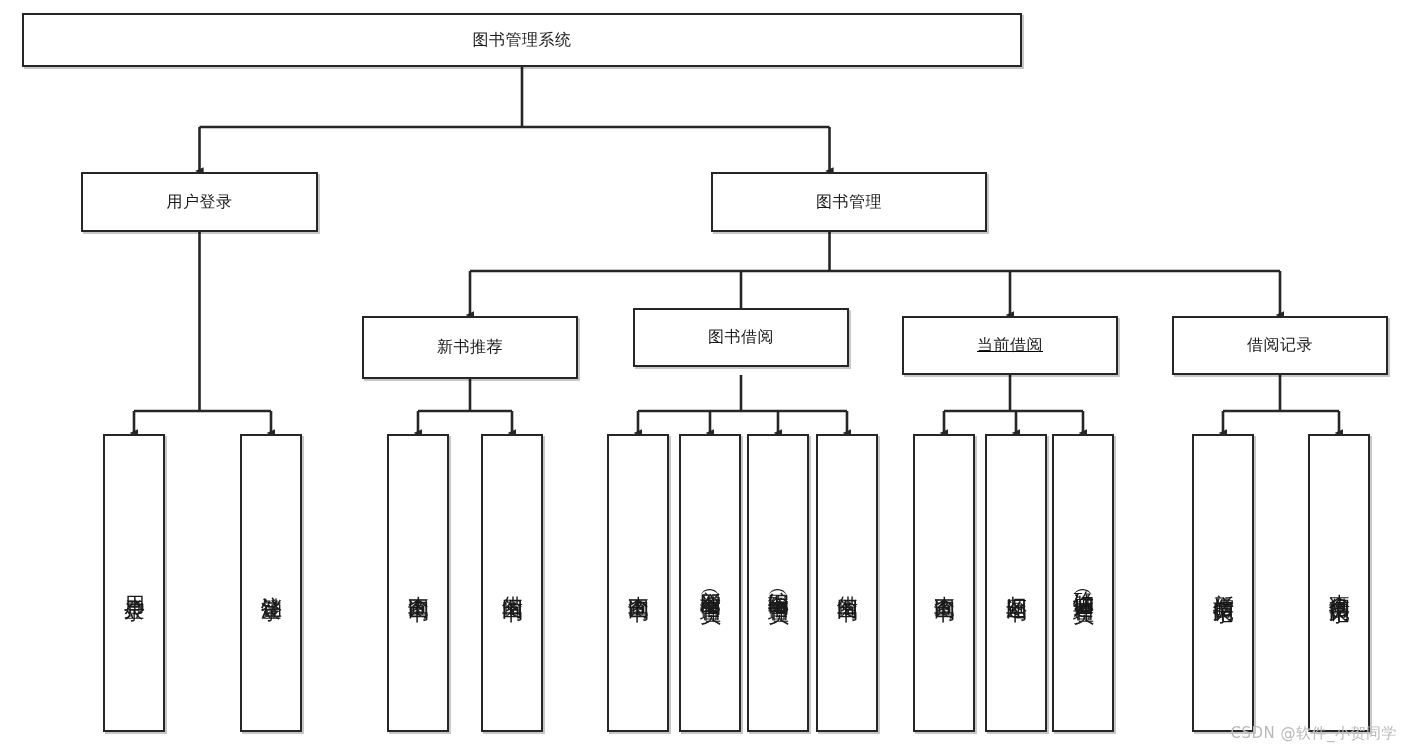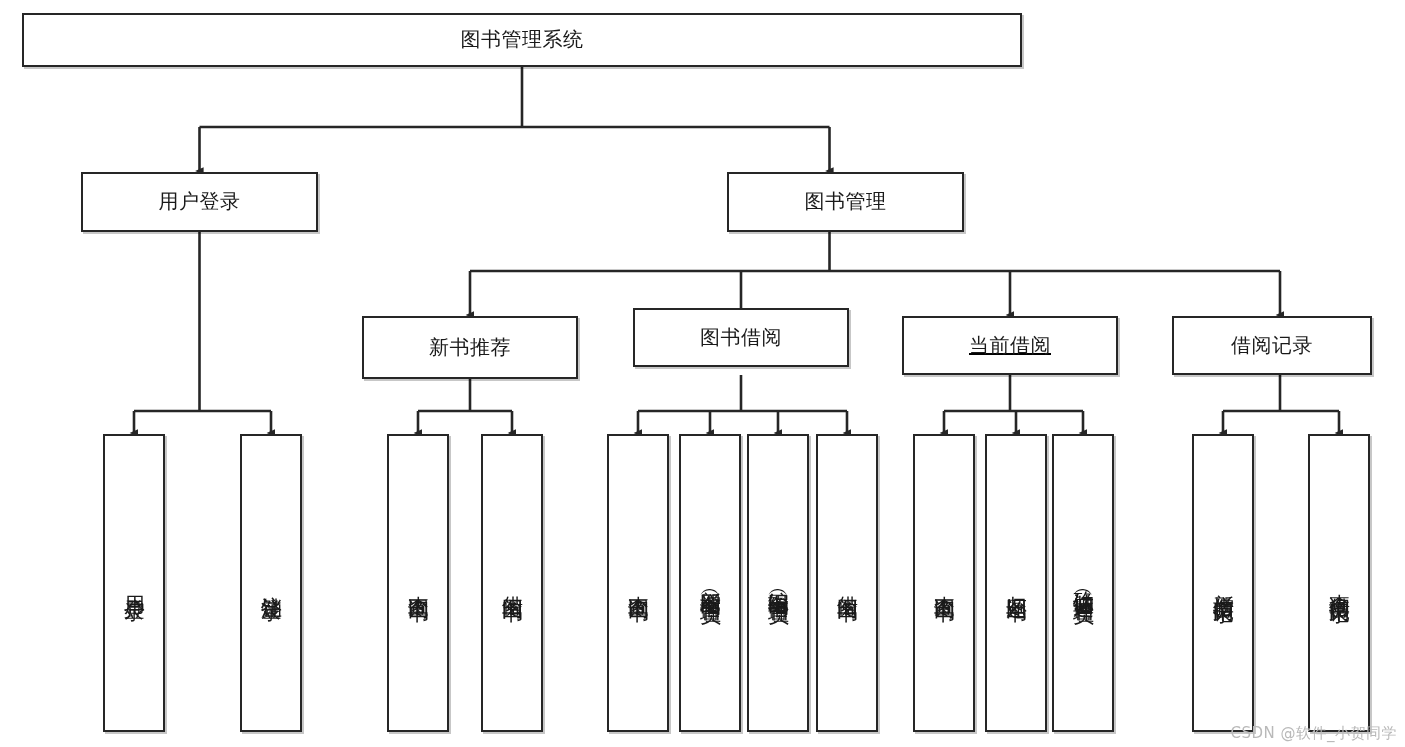--- a/index.html
+++ b/index.html
@@ -33,21 +33,21 @@
     align-items: center;
     justify-content: center;
     box-shadow: 2px 2px 0 rgba(0,0,0,0.22);
   }
   .node-label {
     color: #1a1a1a;
     line-height: 1.18;
     white-space: nowrap;
   }
   .node.horizontal .node-label {
-    font-size: 20px;
+    font-size: 16px;
     letter-spacing: 0.5px;
   }
   .node.vertical {
     align-items: center;
     justify-content: center;
     padding: 4px 0;
   }
   .node.vertical .node-label {
     writing-mode: vertical-rl;
     text-orientation: upright;
@@ -114,33 +114,33 @@
       </g>
   </svg>
 
   <div id="nodes-layer">
       <div class="node horizontal" style="left: 22px; top: 13px; width: 1000px; height: 54px;">
         <span class="node-label">图书管理系统</span>
       </div>
       <div class="node horizontal" style="left: 81px; top: 172px; width: 237px; height: 60px;">
         <span class="node-label">用户登录</span>
       </div>
-      <div class="node horizontal" style="left: 711px; top: 172px; width: 237px; height: 60px; margin-left: 16px;">
+      <div class="node horizontal" style="left: 711px; top: 172px; width: 276px; height: 60px;">
         <span class="node-label">图书管理</span>
       </div>
       <div class="node horizontal" style="left: 362px; top: 316px; width: 216px; height: 63px;">
         <span class="node-label">新书推荐</span>
       </div>
       <div class="node horizontal" style="left: 633px; top: 308px; width: 216px; height: 59px;">
         <span class="node-label">图书借阅</span>
       </div>
       <div class="node horizontal" style="left: 902px; top: 316px; width: 216px; height: 59px; text-decoration: underline;">
         <span class="node-label">当前借阅</span>
       </div>
-      <div class="node horizontal" style="left: 1172px; top: 316px; width: 200px; height: 59px;">
+      <div class="node horizontal" style="left: 1172px; top: 316px; width: 216px; height: 59px;">
         <span class="node-label">借阅记录</span>
       </div>
       <div class="node vertical" style="left: 103px; top: 434px; width: 62px; height: 298px;">
         <span class="node-label">用户登录</span>
       </div>
       <div class="node vertical" style="left: 240px; top: 434px; width: 62px; height: 298px;">
         <span class="node-label">注销登录</span>
       </div>
       <div class="node vertical" style="left: 387px; top: 434px; width: 62px; height: 298px;">
         <span class="node-label">查询图书</span>

